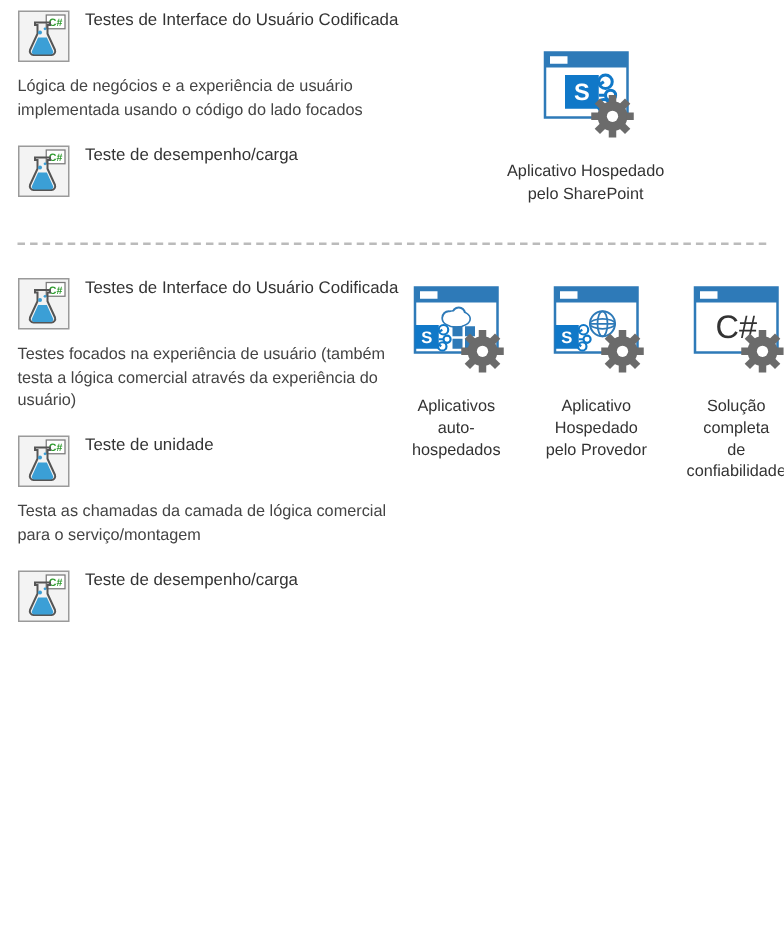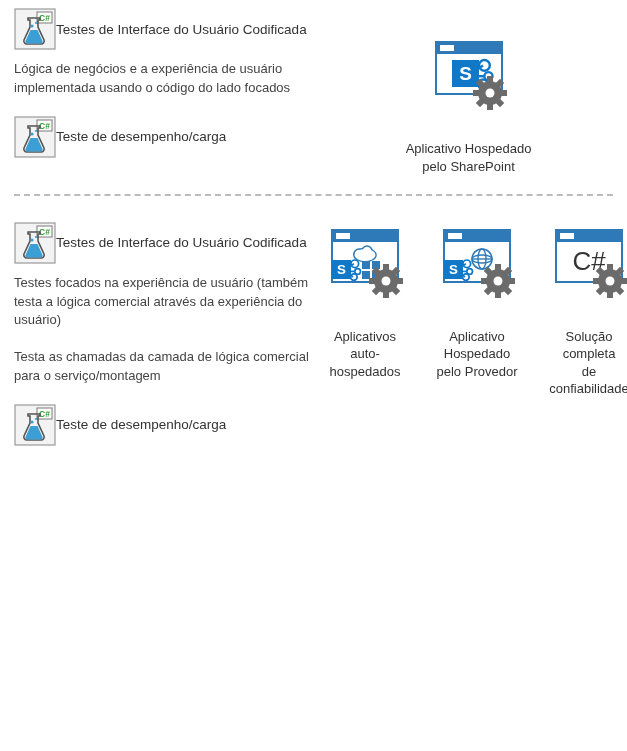--- a/index.html
+++ b/index.html
@@ -1,25 +1,25 @@
 <!DOCTYPE html>
 <html><head>
 <meta charset="utf-8">
 <style>
 *{box-sizing:border-box;margin:0;padding:0}
 body{font-family:"Segoe UI",Arial,sans-serif;font-size:13px;color:#333;width:627px;background:#fff;padding:8px 14px}
 .left-col{width:310px;flex-shrink:0}
 .right-col{flex:1;text-align:center}
 .test-block{margin-bottom:18px}
-.test-head{display:flex;align-items:center;margin-bottom:10px}
+.test-head{display:flex;gap:12px;margin-bottom:10px}
 .test-title{font-size:13.5px;color:#333}
 .test-desc{font-size:13px;color:#444;line-height:1.45}
 .divider{border:none;border-top:2px dashed #bbb;margin:18px 0 26px 0}
 .app-block{display:flex;flex-direction:column;align-items:center;justify-content:flex-start}
-.app-caption{font-size:13px;color:#333;text-align:center;margin-top:24px;line-height:1.35}
+.app-caption{font-size:13px;color:#333;text-align:center;margin-top:12px;line-height:1.35}
 .icon-test{width:42px;height:42px;flex-shrink:0}
 .icon-app{width:82px;height:78px}
 .section-top{display:flex;align-items:flex-start}
 .section-top .right-col{padding-top:30px}
 .section-bot{display:flex;align-items:flex-start}
 .section-bot .right-col{display:flex;flex-direction:row;gap:30px;padding-top:4px}
 </style>
 </head>
 <body>
 
@@ -183,20 +183,26 @@
       <div class="test-head">
         <svg class="icon-test" viewBox="0 0 42 42">
             <use href="#ico-test"></use>
           </svg>
         <div class="test-title">Testes de Interface do Usuário Codificada</div>
       </div>
       <div class="test-desc">Testes focados na experiência de usuário (também testa a lógica comercial através da experiência do usuário)</div>
     </div>
 
     <div class="test-block">
+      <div class="test-head">
+        <svg class="icon-test" viewBox="0 0 42 42">
+            <use href="#ico-test"></use>
+          </svg>
+        <div class="test-title">Teste de unidade</div>
+      </div>
       <div class="test-desc">Testa as chamadas da camada de lógica comercial para o serviço/montagem</div>
     </div>
 
     <div class="test-block">
       <div class="test-head">
         <svg class="icon-test" viewBox="0 0 42 42">
             <use href="#ico-test"></use>
           </svg>
         <div class="test-title">Teste de desempenho/carga</div>
       </div>

